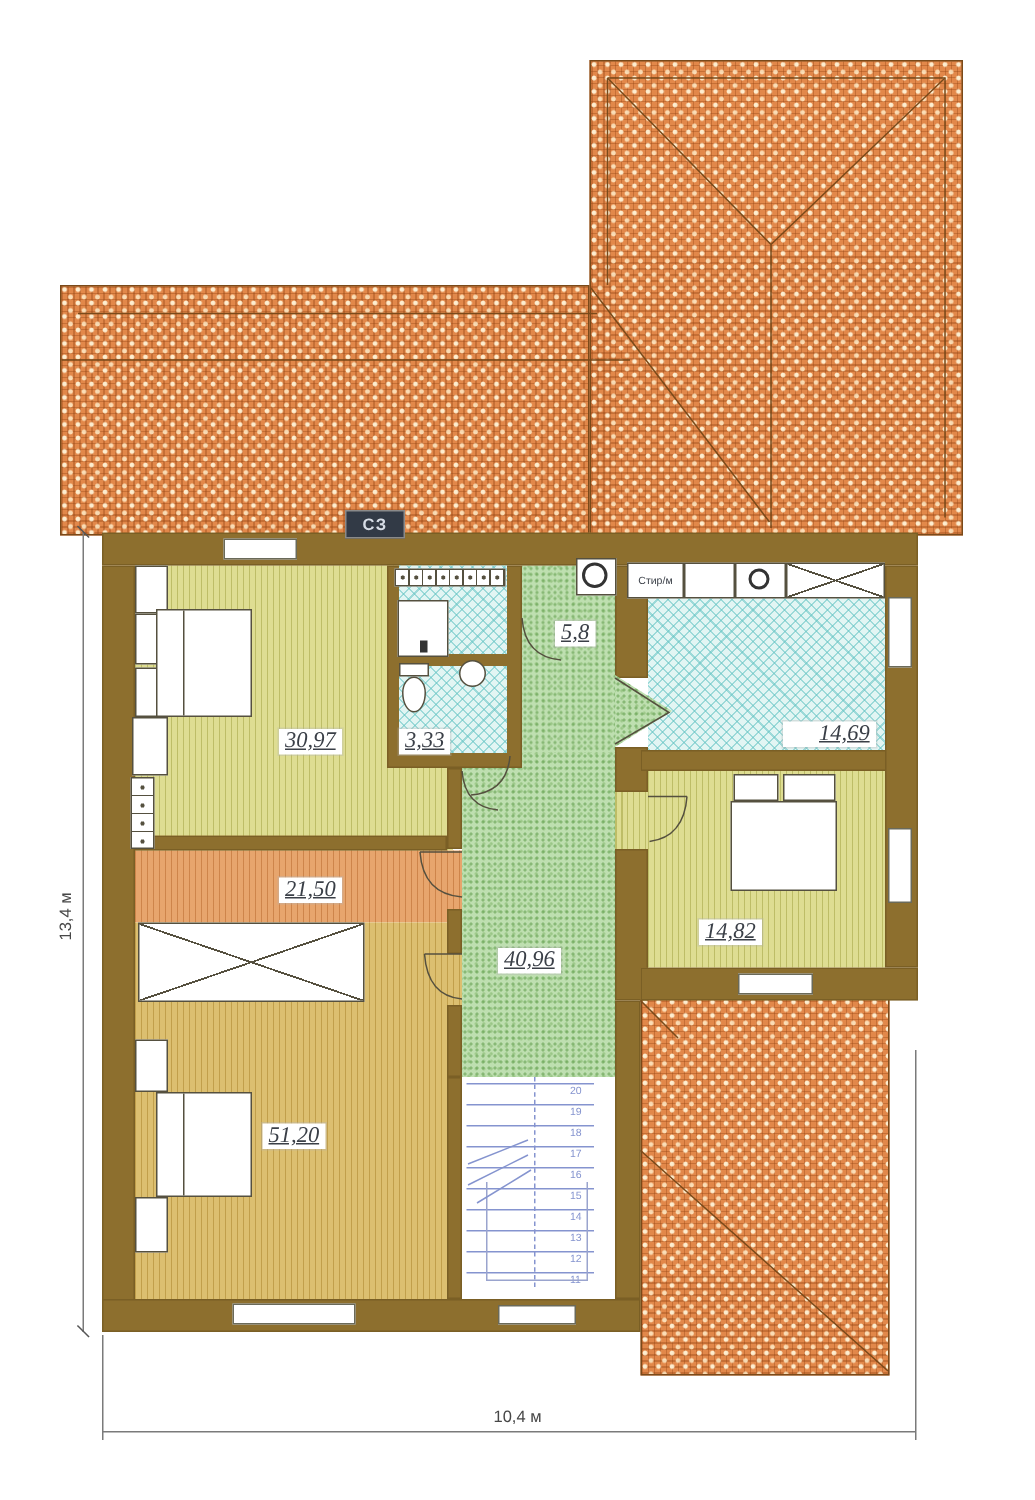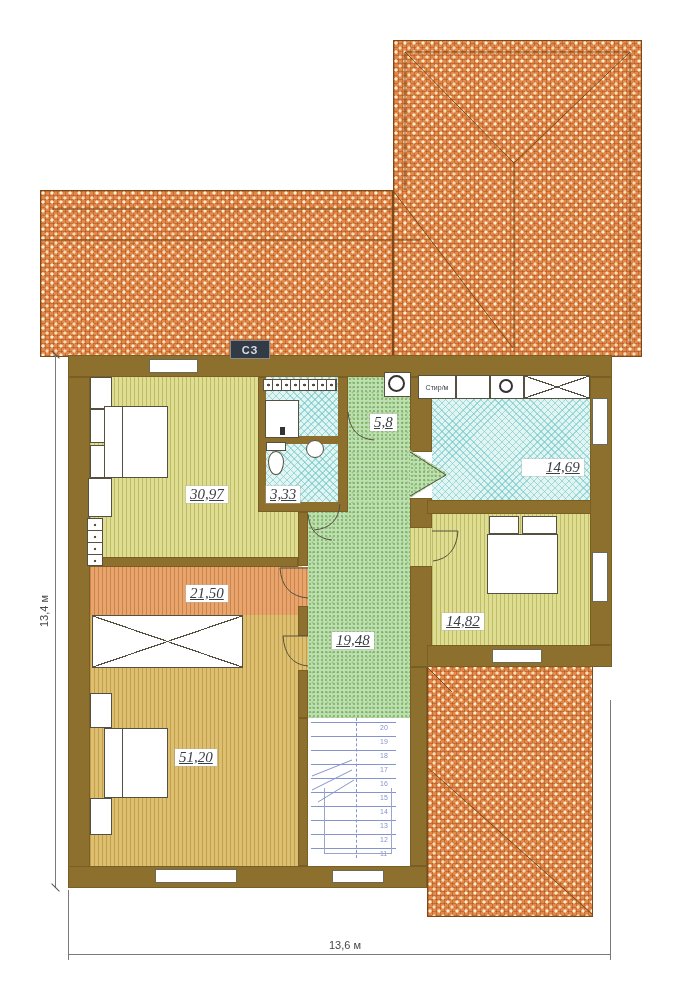--- a/index.html
+++ b/index.html
@@ -187,34 +187,34 @@
     <path d="M432,531 H458 M458,531 Q456,558 433,561" fill="none" stroke="#55503f" stroke-width="1"></path>
     <path d="M348,412 Q350,438 374,440" fill="none" stroke="#55503f" stroke-width="1"></path>
     <path d="M340,504 Q338,528 314,530" fill="none" stroke="#55503f" stroke-width="1"></path>
     <path d="M308,514 Q310,538 332,540" fill="none" stroke="#55503f" stroke-width="1"></path>
     <path d="M410,452 L446,475 L410,496" fill="none" stroke="#55503f" stroke-width="1"></path>
   </svg>
 
   <div class="area-label" style="left:186px;top:486px;z-index:7;">30,97</div>
   <div class="area-label" style="left:330px;top:414px;z-index:7;margin-left:40px;">5,8</div>
   <div class="area-label" style="left:266px;top:486px;z-index:7;text-align:right;">3,33</div>
-  <div class="area-label" style="left:522px;top:459px;z-index:7;padding-left:24px;">14,69</div>
+  <div class="area-label" style="left:522px;top:481px;z-index:7;padding-left:24px;">14,69</div>
   <div class="area-label" style="left:186px;top:585px;z-index:7;">21,50</div>
-  <div class="area-label" style="left:332px;top:632px;z-index:7;">19,48</div>
-  <div class="area-label" style="left:442px;top:613px;z-index:7;">14,82</div>
+  <div class="area-label" style="left:332px;top:632px;z-index:7;">40,96</div>
+  <div class="area-label" style="left:466px;top:613px;z-index:7;">14,82</div>
   <div class="area-label" style="left:175px;top:749px;z-index:7;">51,20</div>
 
   <div class="abs" style="left:230px;top:340px;width:40px;height:19px;background:#323a46;border:1px solid #8a8a8a;z-index:7;
               color:#d7dde6;font-size:11px;font-weight:bold;text-align:center;line-height:18px;letter-spacing:1px;">
     <span>СЗ</span>
   </div>
 
   <div class="abs dimline" style="left:55px;top:355px;width:1px;height:533px;z-index:6;"></div>
   <div class="abs" style="left:50px;top:354px;width:11px;height:1px;background:#555;transform:rotate(45deg);z-index:6;"></div>
   <div class="abs" style="left:50px;top:887px;width:11px;height:1px;background:#555;transform:rotate(45deg);z-index:6;"></div>
   <div class="abs dim" style="left:14px;top:605px;width:60px;text-align:center;transform:rotate(-90deg);transform-origin:center;z-index:7;">13,4 м</div>
 
   <div class="abs dimline" style="left:68px;top:954px;width:542px;height:1px;z-index:6;"></div>
   <div class="abs dimline" style="left:68px;top:890px;width:1px;height:70px;z-index:6;"></div>
   <div class="abs dimline" style="left:610px;top:700px;width:1px;height:260px;z-index:6;"></div>
-  <div class="abs dim" style="left:310px;top:939px;width:70px;text-align:center;z-index:7;">13,6 м</div>
+  <div class="abs dim" style="left:310px;top:939px;width:70px;text-align:center;z-index:7;">10,4 м</div>
 
 </div>
 
 </body></html>

